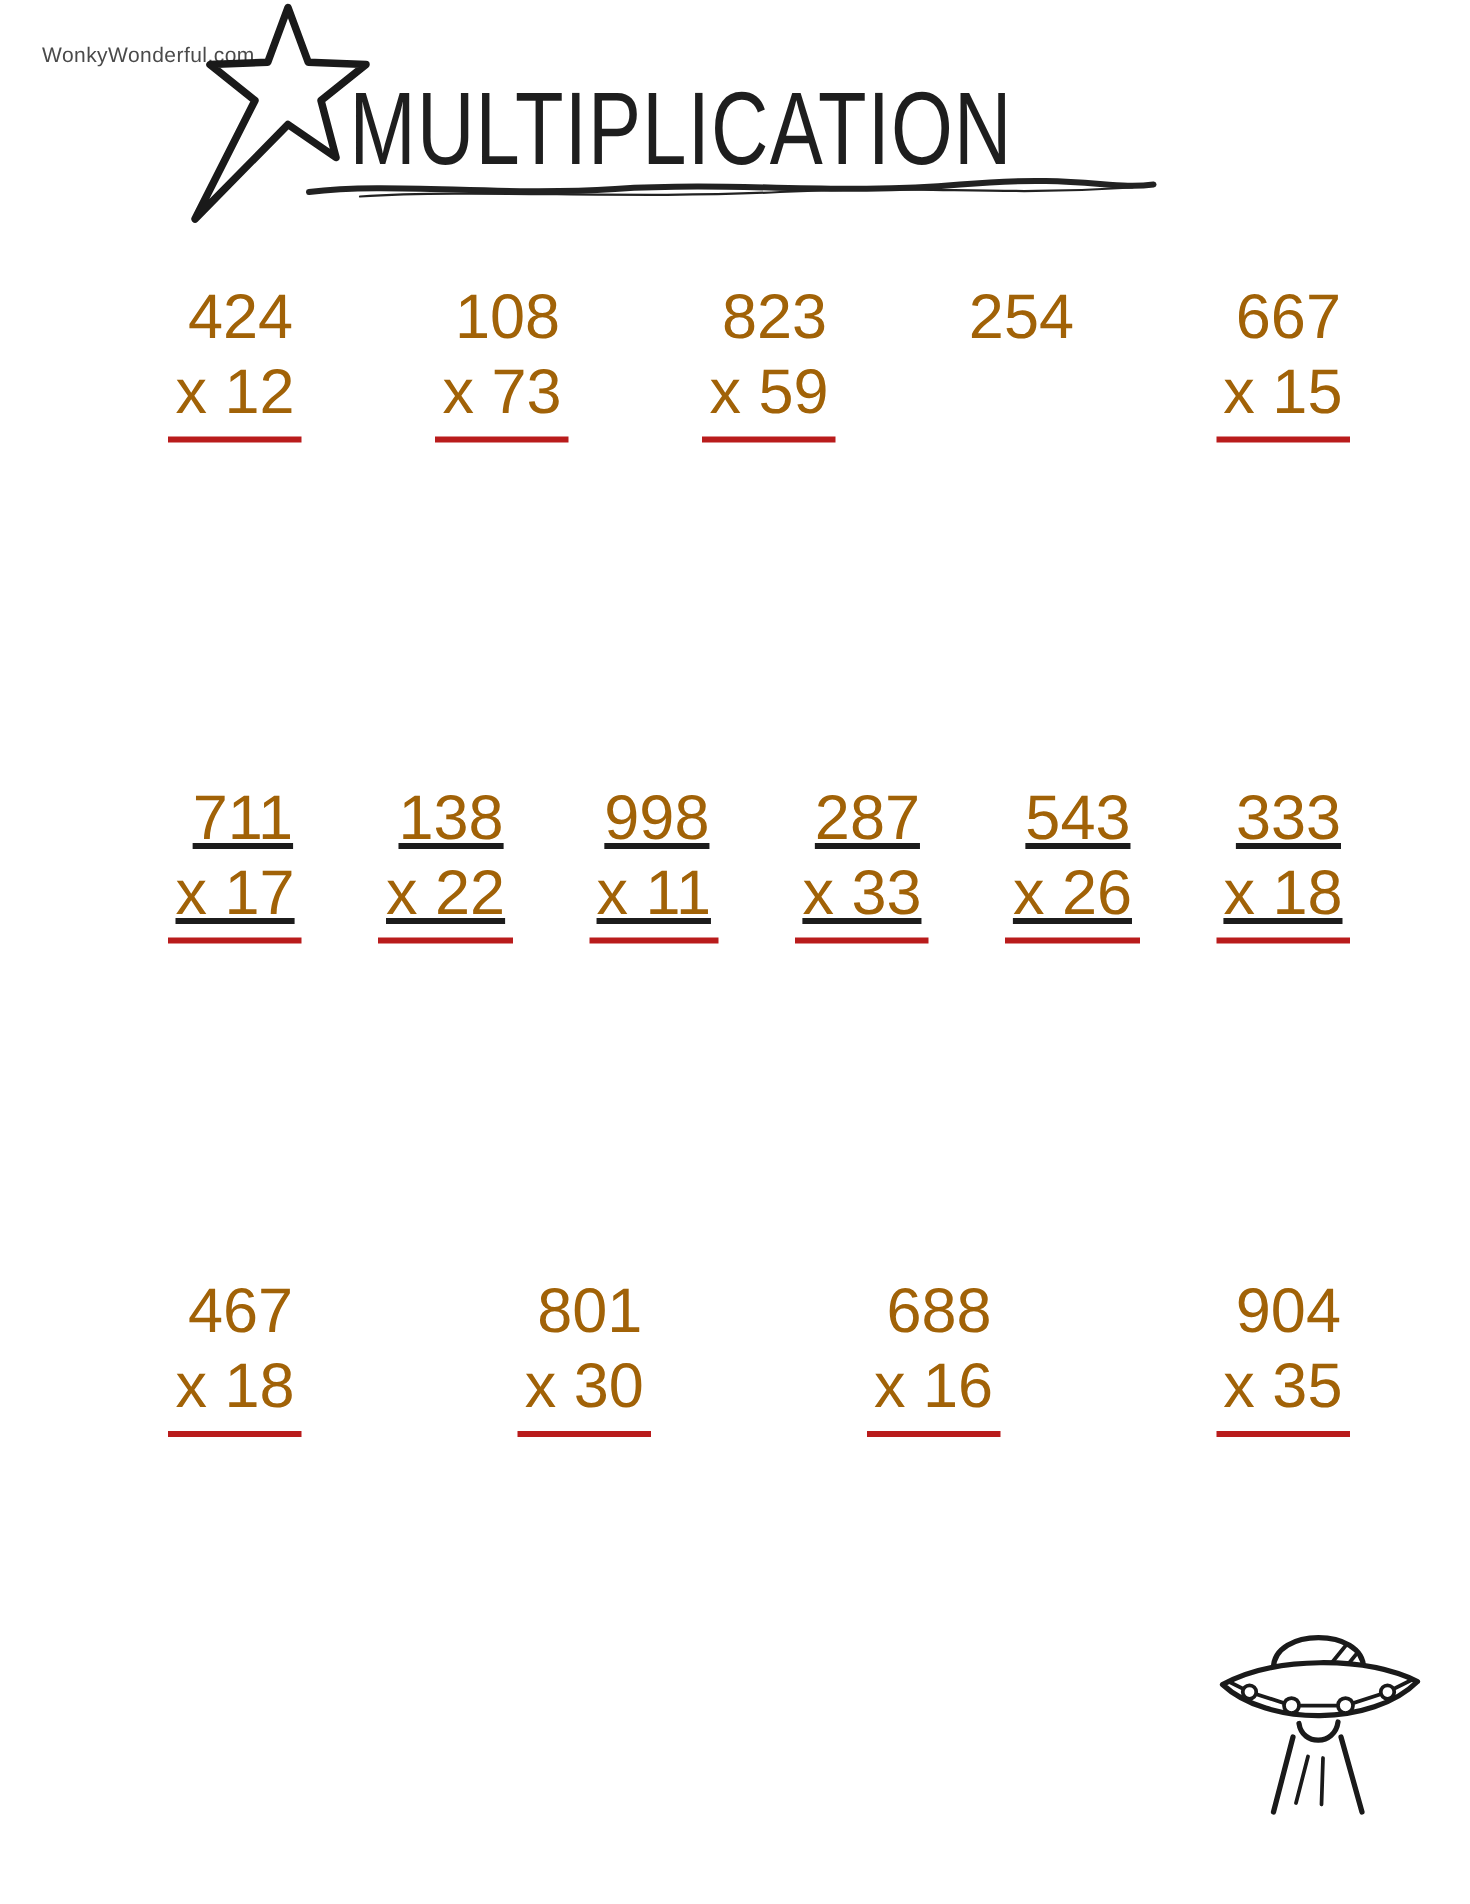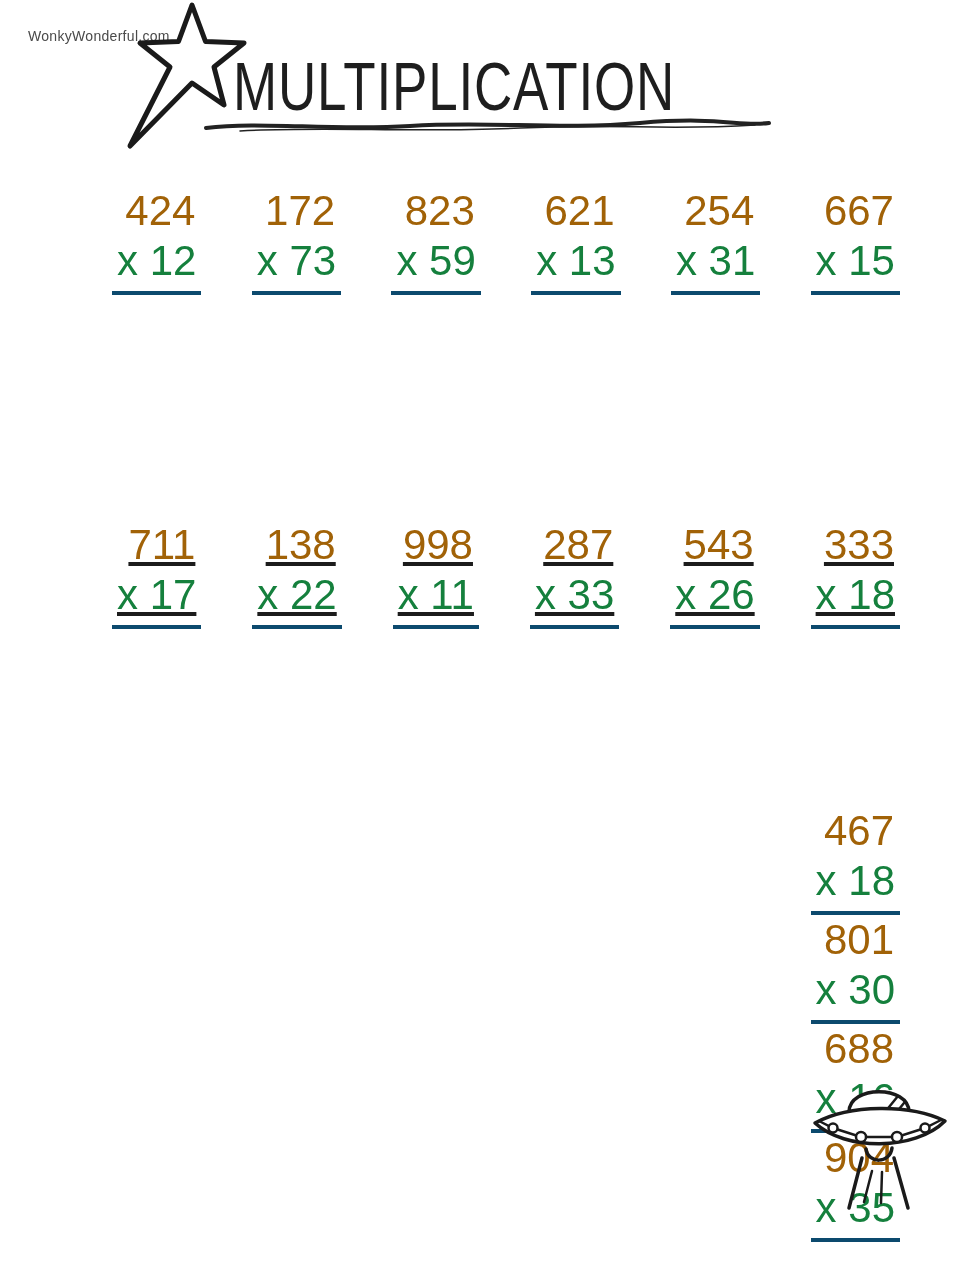--- a/index.html
+++ b/index.html
@@ -26,32 +26,32 @@
     color:#1e1e1e;white-space:nowrap;
     transform:scaleY(1.30);transform-origin:0 0;
   }
   
   .row{
     position:absolute;left:112px;right:80px;
     display:flex;justify-content:space-between;
   }
   .row-1{top:186px;}
   .row-2{top:520px;text-decoration:underline;}
-  .row-3{top:806px;flex-direction:column;}
+  .row-3{top:849px;}
   .problem{
     display:flex;flex-direction:column;align-items:flex-end;
   }
   .num{
     font-size:42px;line-height:50px;color:#a16207;
     padding-right:6px;white-space:pre;
   }
   .mult{
-    font-size:42px;line-height:50px;color:#15803d;
+    font-size:42px;line-height:50px;color:#a16207;
     padding:0 5px 5px 5px;white-space:pre;
-    border-bottom:4px solid #0c4a6e;
+    border-bottom:4px solid #b91c1c;
   }
   
   .ufo{
     position:absolute;left:795px;top:1060px;width:165px;height:165px;
     pointer-events:none;
   }
 </style>
 </head>
 <body>
 
@@ -70,34 +70,29 @@
   </svg>
 
   <div class="page-title">MULTIPLICATION</div>
 
   <div class="row row-1">
     <div class="problem">
       <div class="num">424</div>
       <div class="mult">x 12</div>
     </div>
     <div class="problem">
-      <div class="num">172</div>
+      <div class="num">108</div>
       <div class="mult">x 73</div>
     </div>
     <div class="problem">
       <div class="num">823</div>
       <div class="mult">x 59</div>
     </div>
     <div class="problem">
-      <div class="num">621</div>
-      <div class="mult">x 13</div>
-    </div>
-    <div class="problem">
       <div class="num">254</div>
-      <div class="mult">x 31</div>
     </div>
     <div class="problem">
       <div class="num">667</div>
       <div class="mult">x 15</div>
     </div>
   </div>
 
   <div class="row row-2">
     <div class="problem">
       <div class="num">711</div>

